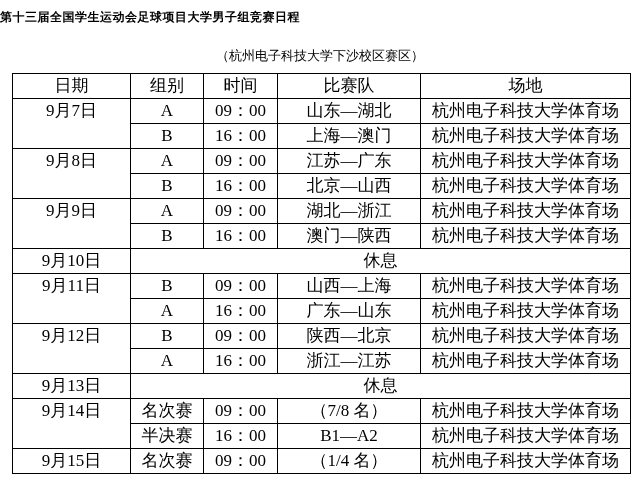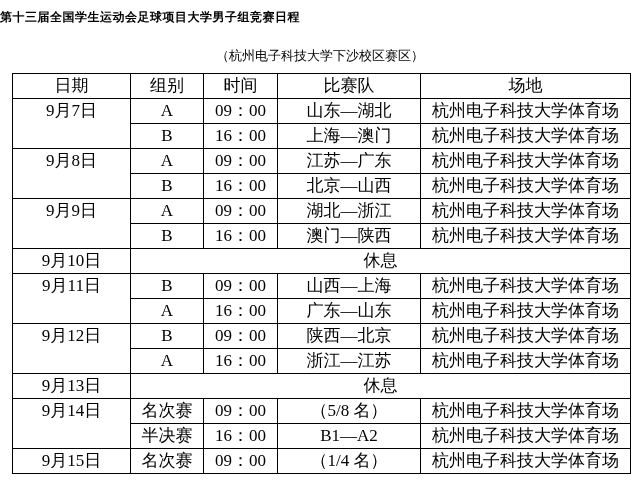--- a/index.html
+++ b/index.html
@@ -152,21 +152,21 @@
 
     <tr>
       <td class="date-cell">9月13日</td>
       <td colspan="4">休息</td>
     </tr>
 
     <tr>
       <td rowspan="2" class="date-cell">9月14日</td>
       <td>名次赛</td>
       <td>09：00</td>
-      <td>（5/8 名）</td>
+      <td>（7/8 名）</td>
       <td>杭州电子科技大学体育场</td>
     </tr>
     <tr>
       <td>半决赛</td>
       <td>16：00</td>
       <td>B1—A2</td>
       <td>杭州电子科技大学体育场</td>
     </tr>
 
     <tr>

